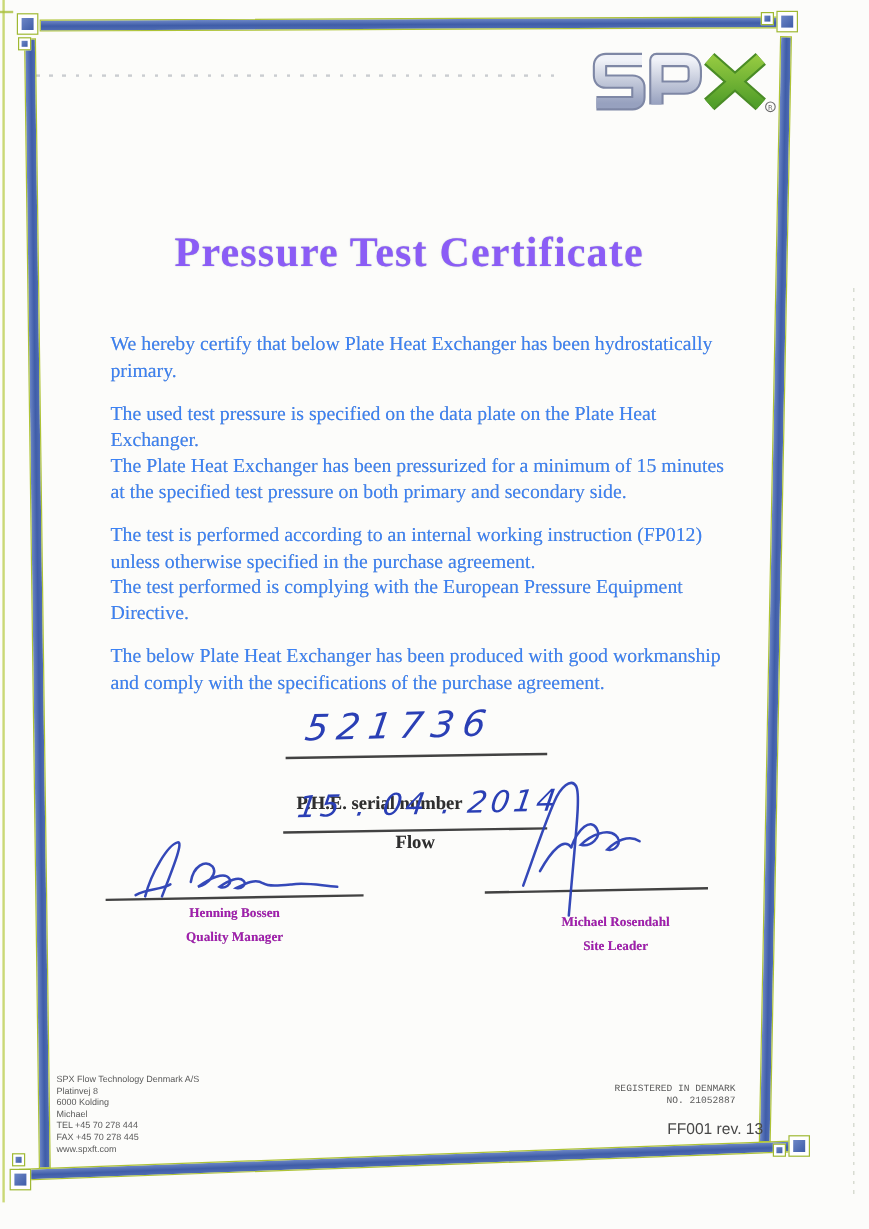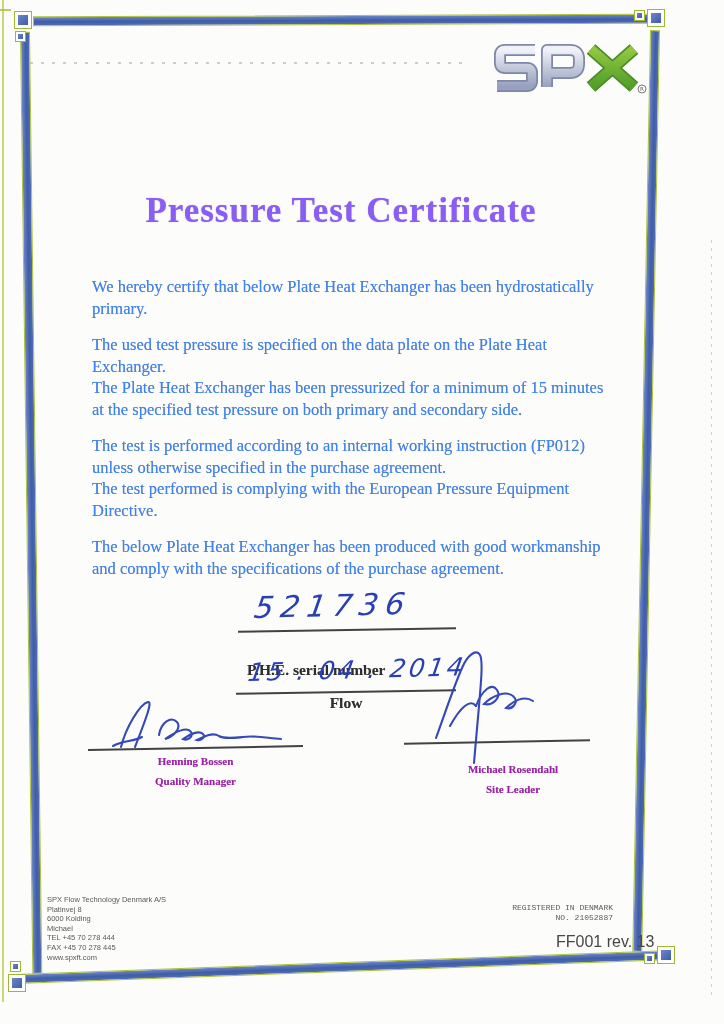--- a/index.html
+++ b/index.html
@@ -65,21 +65,21 @@
   .sig-text{position:absolute;text-align:center;font-weight:700;font-size:11px;
     line-height:19.5px;color:#a21caf;text-shadow:0 0 .5px rgba(40,40,40,.4);}
   .sig-text-left{left:88px;top:752px;width:215px;}
   .sig-text-right{left:420px;top:746px;width:186px;margin-top:14px;}
   
   .footer-company{position:absolute;left:47px;top:895px;font-family:"Liberation Sans",sans-serif;
     font-size:7.5px;line-height:9.6px;color:#5a5a5a;}
   .footer-reg{position:absolute;left:465px;top:903px;width:148px;text-align:right;
     font-family:Liberation Mono, monospace;font-size:8px;line-height:10px;color:#5a5a5a;}
   .form-ref{position:absolute;left:556px;top:933px;font-family:"Liberation Sans",sans-serif;
-    font-size:16px;color:#474747;}
+    font-size:13px;color:#474747;}
 </style>
 </head>
 <body>
 
 <div class="page-edge-left"></div>
 <div class="page-edge-left-tick"></div>
 <div class="page-edge-right"></div>
 <div class="scan-dots"></div>
 
 <div class="band band-top"></div>

